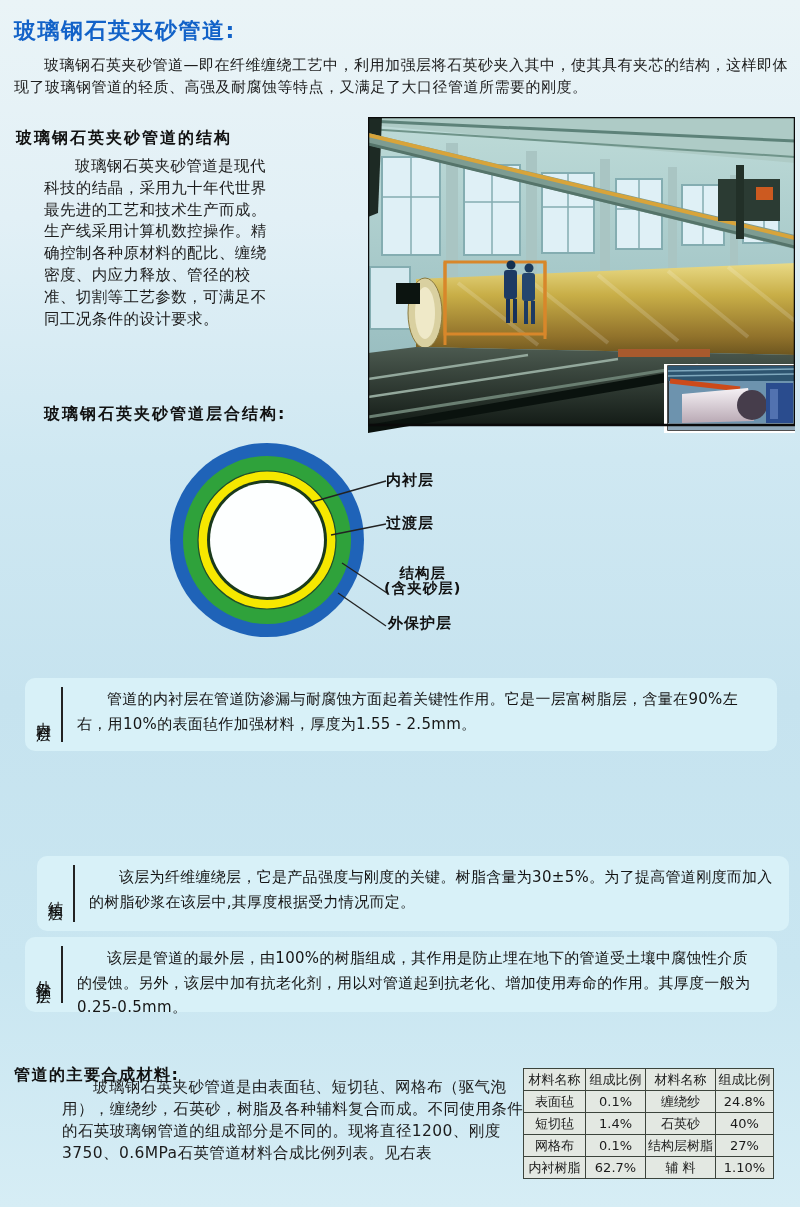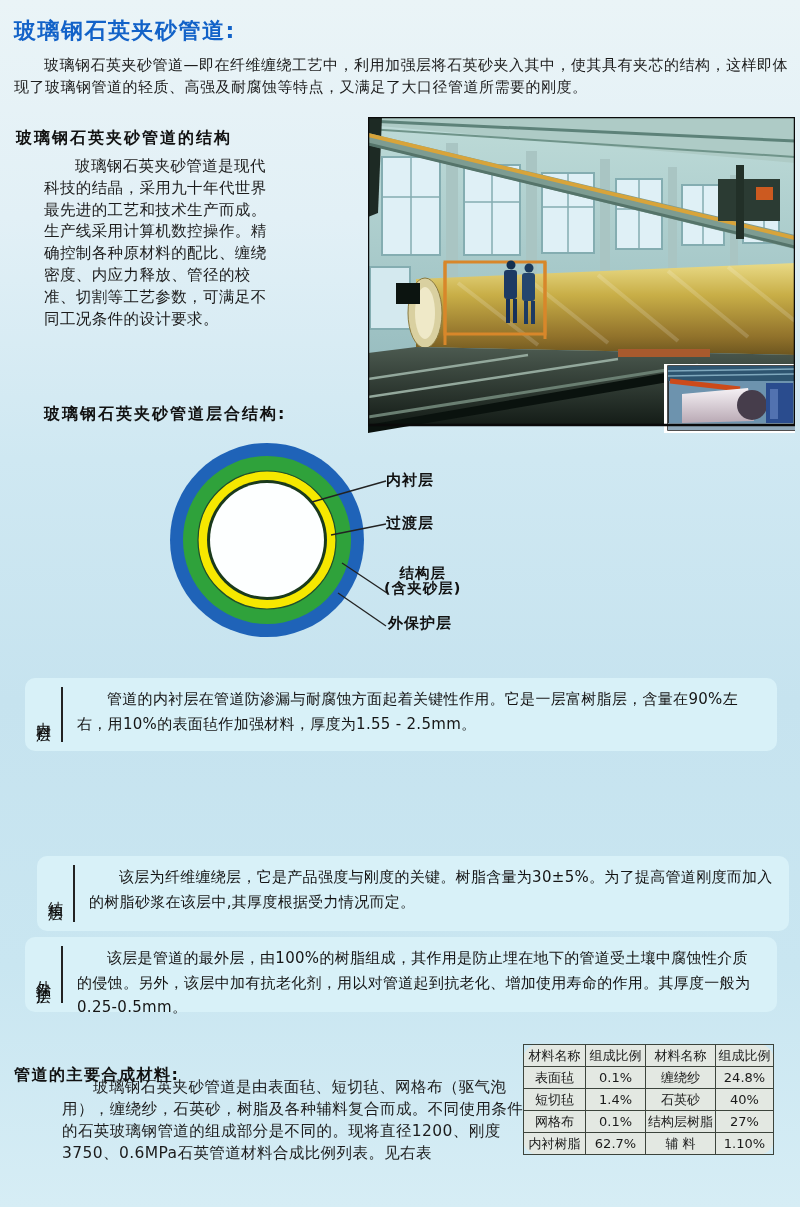--- a/index.html
+++ b/index.html
@@ -30,21 +30,21 @@
   .band-2{top:767px;height:77px;}
   .band-3{top:856px;height:75px;margin-left:12px;}
   .band-4{top:937px;height:75px;}
   .band-label-wrap{width:36px;display:flex;align-items:center;justify-content:center;}
   .band-label{writing-mode:vertical-rl;text-orientation:upright;font-size:15px;letter-spacing:3px;color:#111;}
   .band-sep{width:0;border-left:2px solid #222;margin:9px 0;}
   .band-text{flex:1;padding:9px 16px 6px 14px;font-size:15px;line-height:24.5px;color:#151515;text-indent:2em;letter-spacing:0.3px;}
   
   .materials-heading{left:14px;top:1044px;font-size:16px;font-weight:bold;letter-spacing:1.5px;color:#111;margin-top:21px;}
   .materials-body{left:16px;top:1076px;width:492px;font-size:15.5px;line-height:22px;color:#1c1c1c;text-indent:2em;letter-spacing:0.4px;margin-left:46px;}
-  table.materials{left:523px;top:1044px;border-collapse:collapse;background:#e3e8e2;border-radius:16px;}
+  table.materials{left:523px;top:1068px;border-collapse:collapse;background:#e3e8e2;}
   table.materials th,table.materials td{border:1.6px solid #3c443c;font-size:13px;font-weight:normal;
     color:#1a1a1a;text-align:center;padding:0 2px;height:21px;white-space:nowrap;}
   table.materials col.c1{width:62px;} table.materials col.c2{width:60px;}
   table.materials col.c3{width:68px;} table.materials col.c4{width:58px;}
 </style>
 </head>
 <body>
 
 <div class="page">
 

